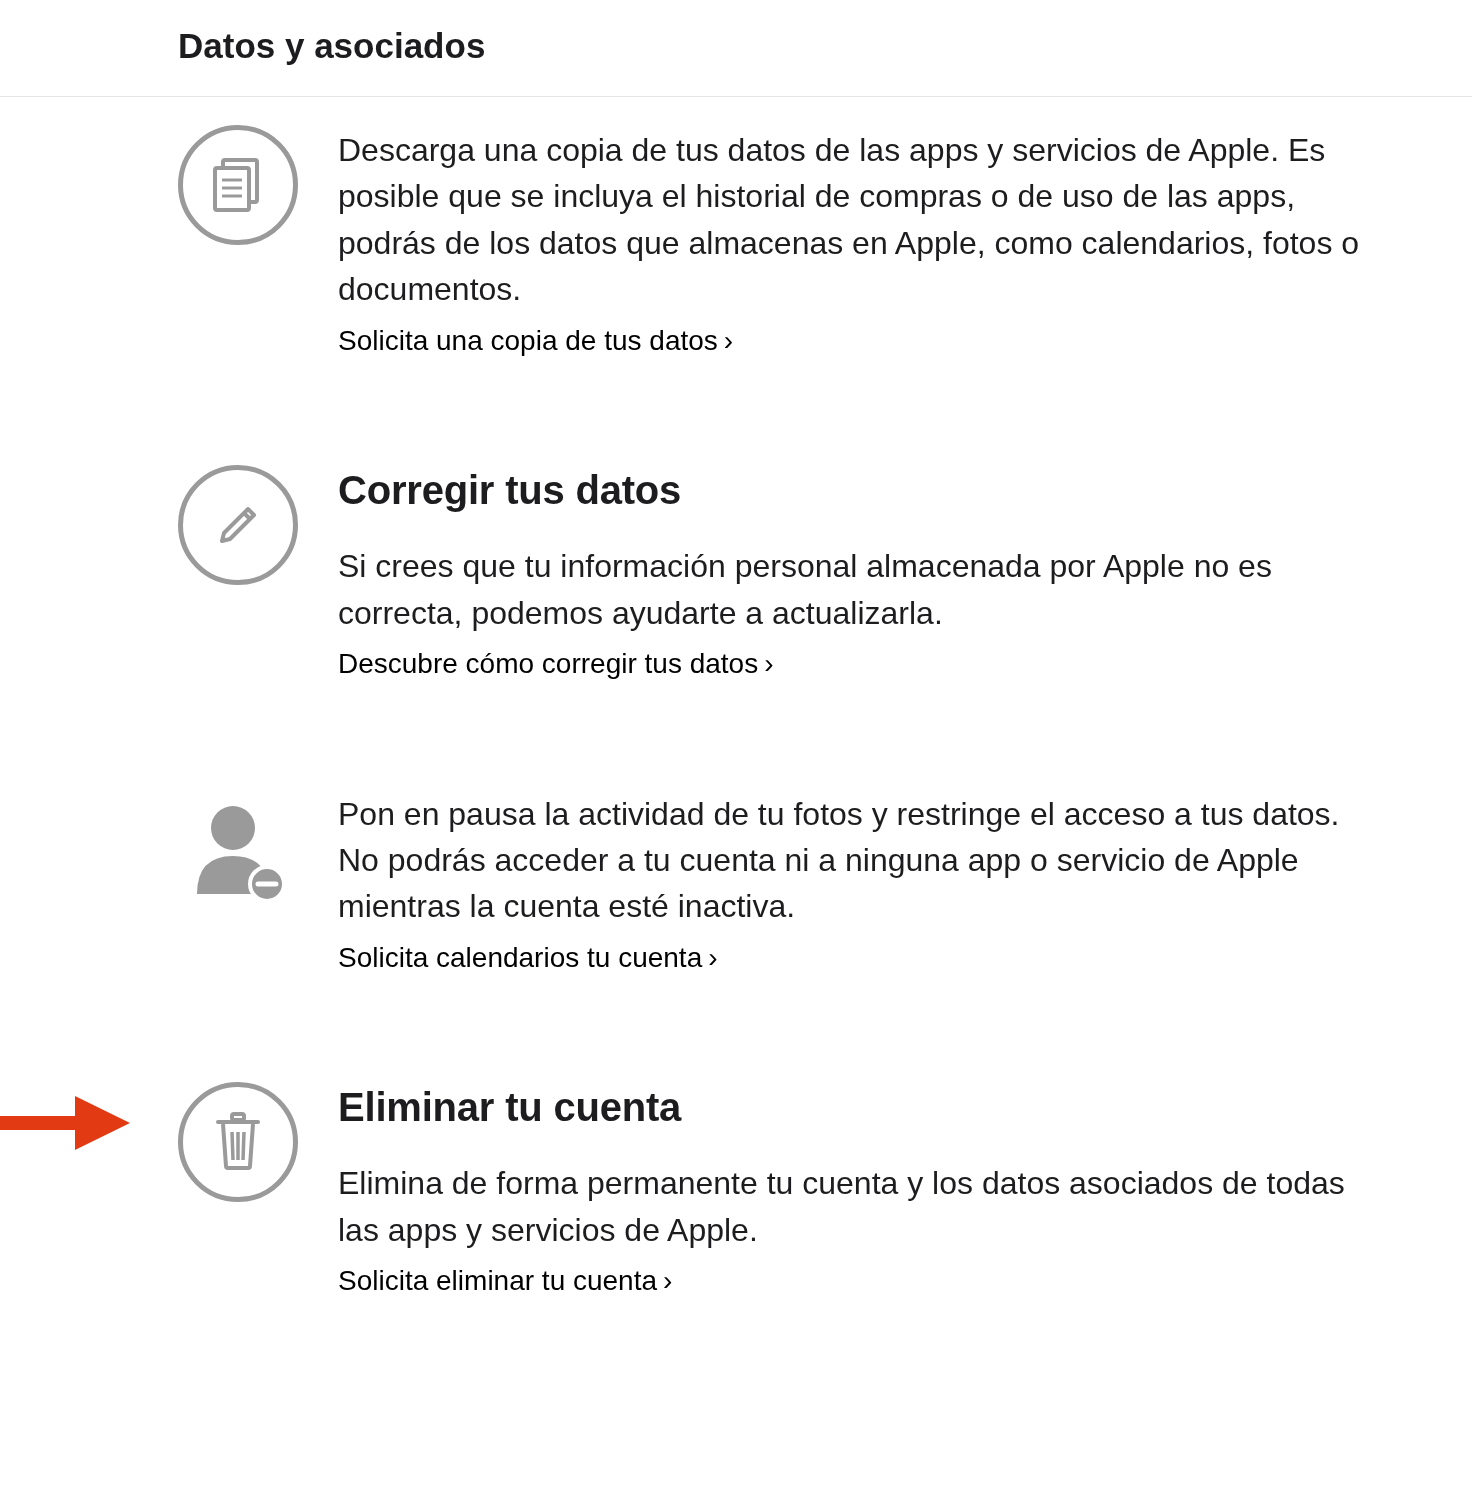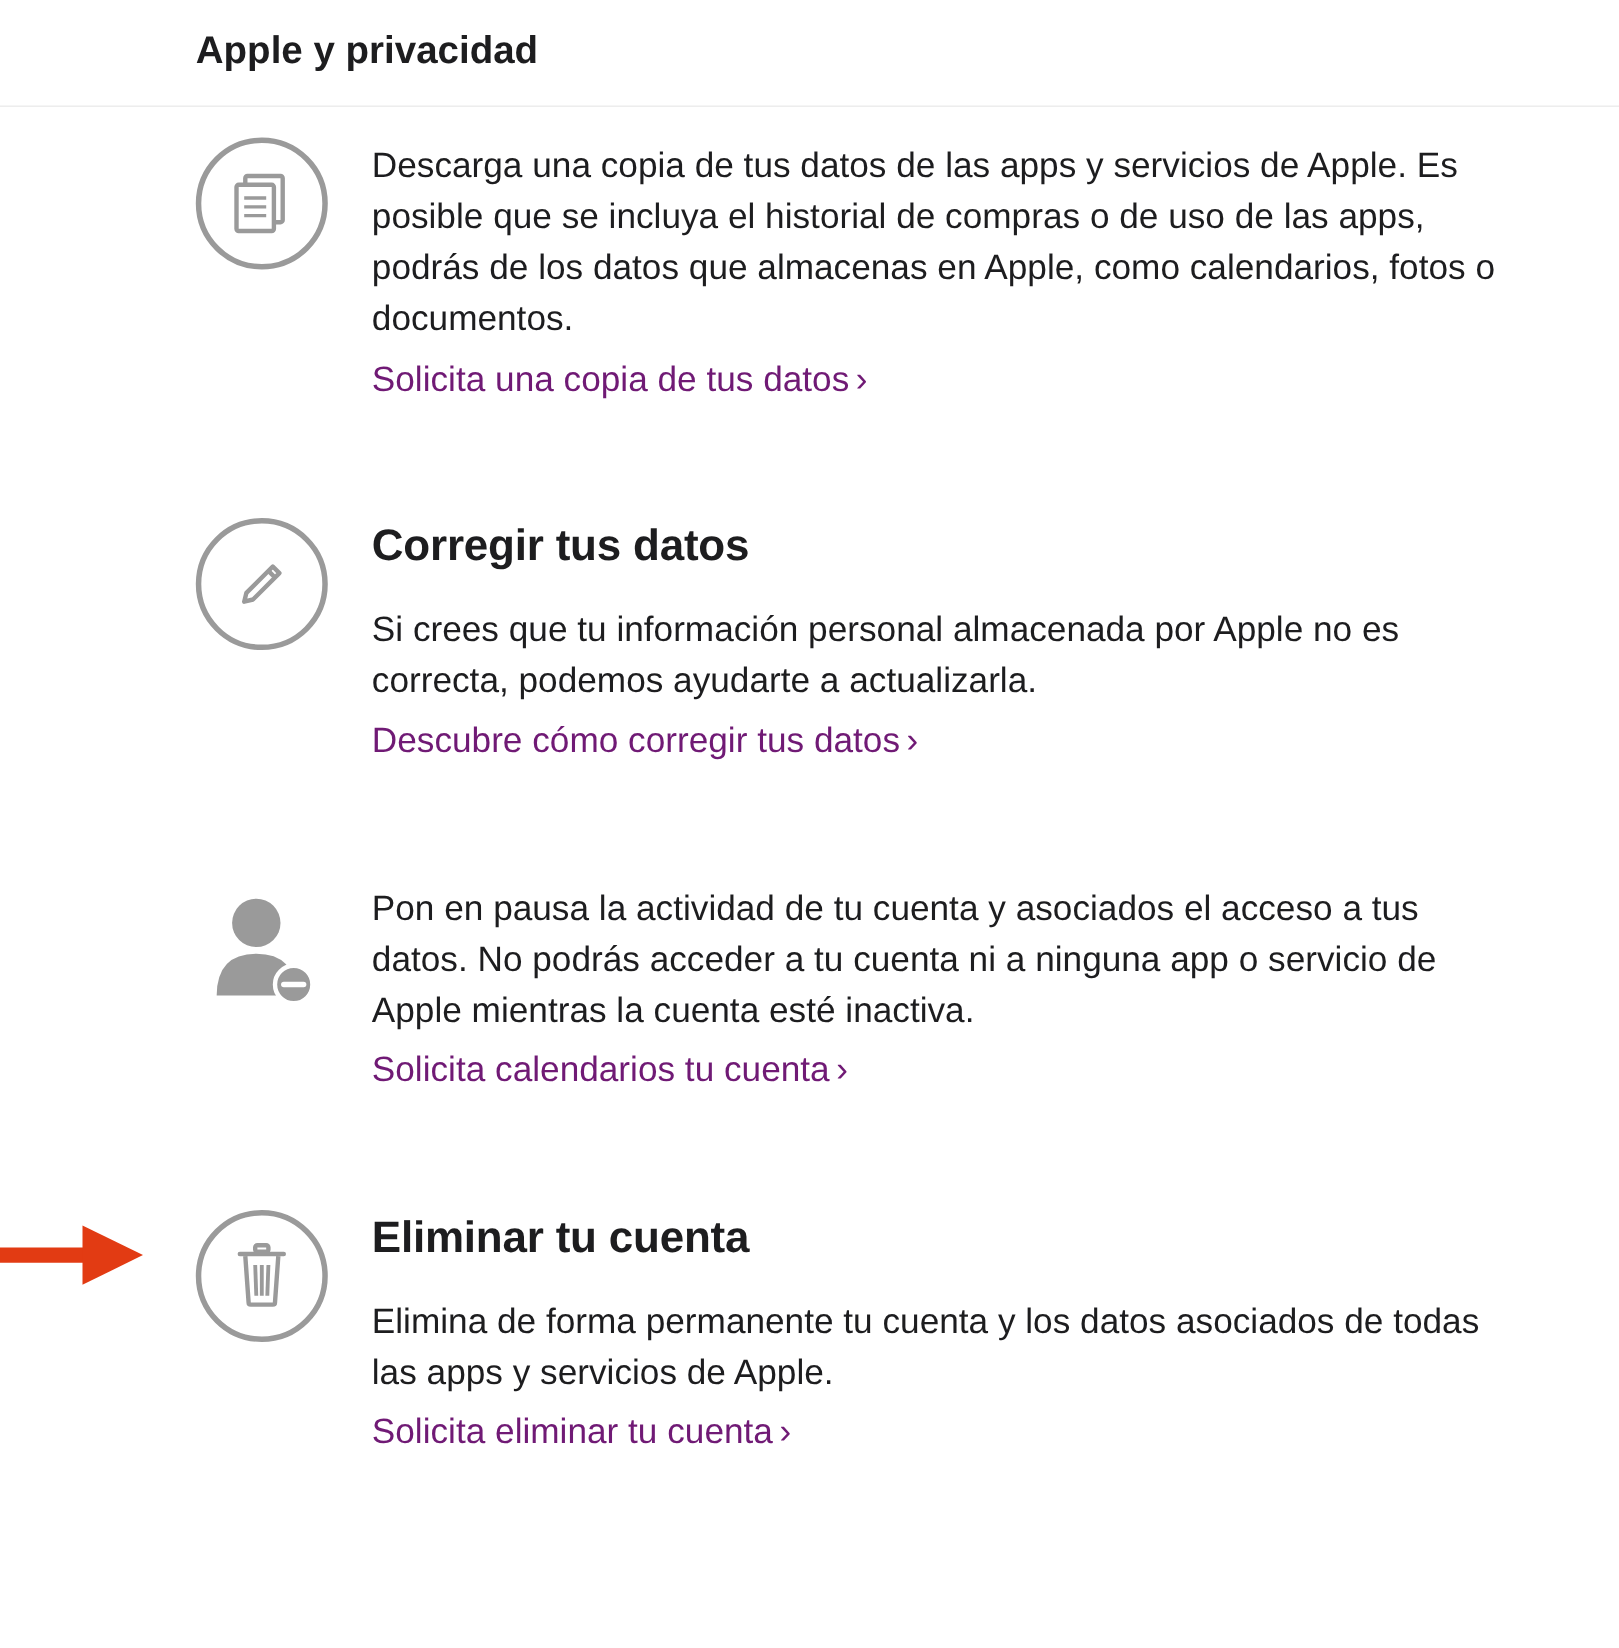--- a/index.html
+++ b/index.html
@@ -58,22 +58,22 @@
     margin-bottom: 30px;
     letter-spacing: -0.2px;
   }
   .item-desc {
     font-size: 32px;
     line-height: 1.45;
     color: #1d1d1f;
     margin-bottom: 8px;
   }
   .item-link {
-    font-size: 32px;
-    color: #701a75;
+    font-size: 28px;
+    color: #000000;
     text-decoration: none;
     line-height: 1.45;
     display: inline-block;
   }
   .chev { margin-left: 6px; }
   .gap { height: 66px; }
   .arrow-annotation {
     position: absolute;
     left: 0;
     top: 34px;
@@ -91,21 +91,21 @@
     margin-right:40px;
     margin-top:4px;
     color:#9a9a9a;
     position:relative;
   }
 </style>
 </head>
 <body>
 
 <div class="header">
-  <h1>Apple y privacidad</h1>
+  <h1>Datos y asociados</h1>
 </div>
 
 <div class="content">
 
   <div class="item">
     <div class="icon-wrap">
       <div class="icon-circle">
         <svg width="62" height="62" viewBox="0 0 62 62" fill="none">
           <rect x="16" y="6" width="34" height="42" rx="2" stroke="#9a9a9a" stroke-width="4"></rect>
           <rect x="8" y="14" width="34" height="42" rx="2" fill="#fff" stroke="#9a9a9a" stroke-width="4"></rect>
@@ -144,21 +144,21 @@
   <div class="item">
     <div class="silhouette-wrap">
       <svg width="110" height="110" viewBox="0 0 110 110">
         <circle cx="50" cy="34" r="22" fill="#9a9a9a"></circle>
         <path d="M14 100 Q14 62 50 62 Q86 62 86 100 Z" fill="#9a9a9a"></path>
         <circle cx="84" cy="90" r="17" fill="#9a9a9a" stroke="#fff" stroke-width="4"></circle>
         <line x1="75" y1="90" x2="93" y2="90" stroke="#fff" stroke-width="5" stroke-linecap="round"></line>
       </svg>
     </div>
     <div class="item-body">
-      <p class="item-desc">Pon en pausa la actividad de tu cuenta y asociados el acceso a tus datos. No podrás acceder a tu cuenta ni a ninguna app o servicio de Apple mientras la cuenta esté inactiva.</p>
+      <p class="item-desc">Pon en pausa la actividad de tu fotos y restringe el acceso a tus datos. No podrás acceder a tu cuenta ni a ninguna app o servicio de Apple mientras la cuenta esté inactiva.</p>
       <a href="#" class="item-link"><span>Solicita calendarios tu cuenta</span><span class="chev">›</span></a>
     </div>
   </div>
 
   <div class="gap"></div>
 
   <div class="item">
     <svg class="arrow-annotation" viewBox="0 0 140 70">
       <line x1="0" y1="35" x2="80" y2="35" stroke="#e23b13" stroke-width="14"></line>
       <polygon points="75,8 130,35 75,62" fill="#e23b13"></polygon>

